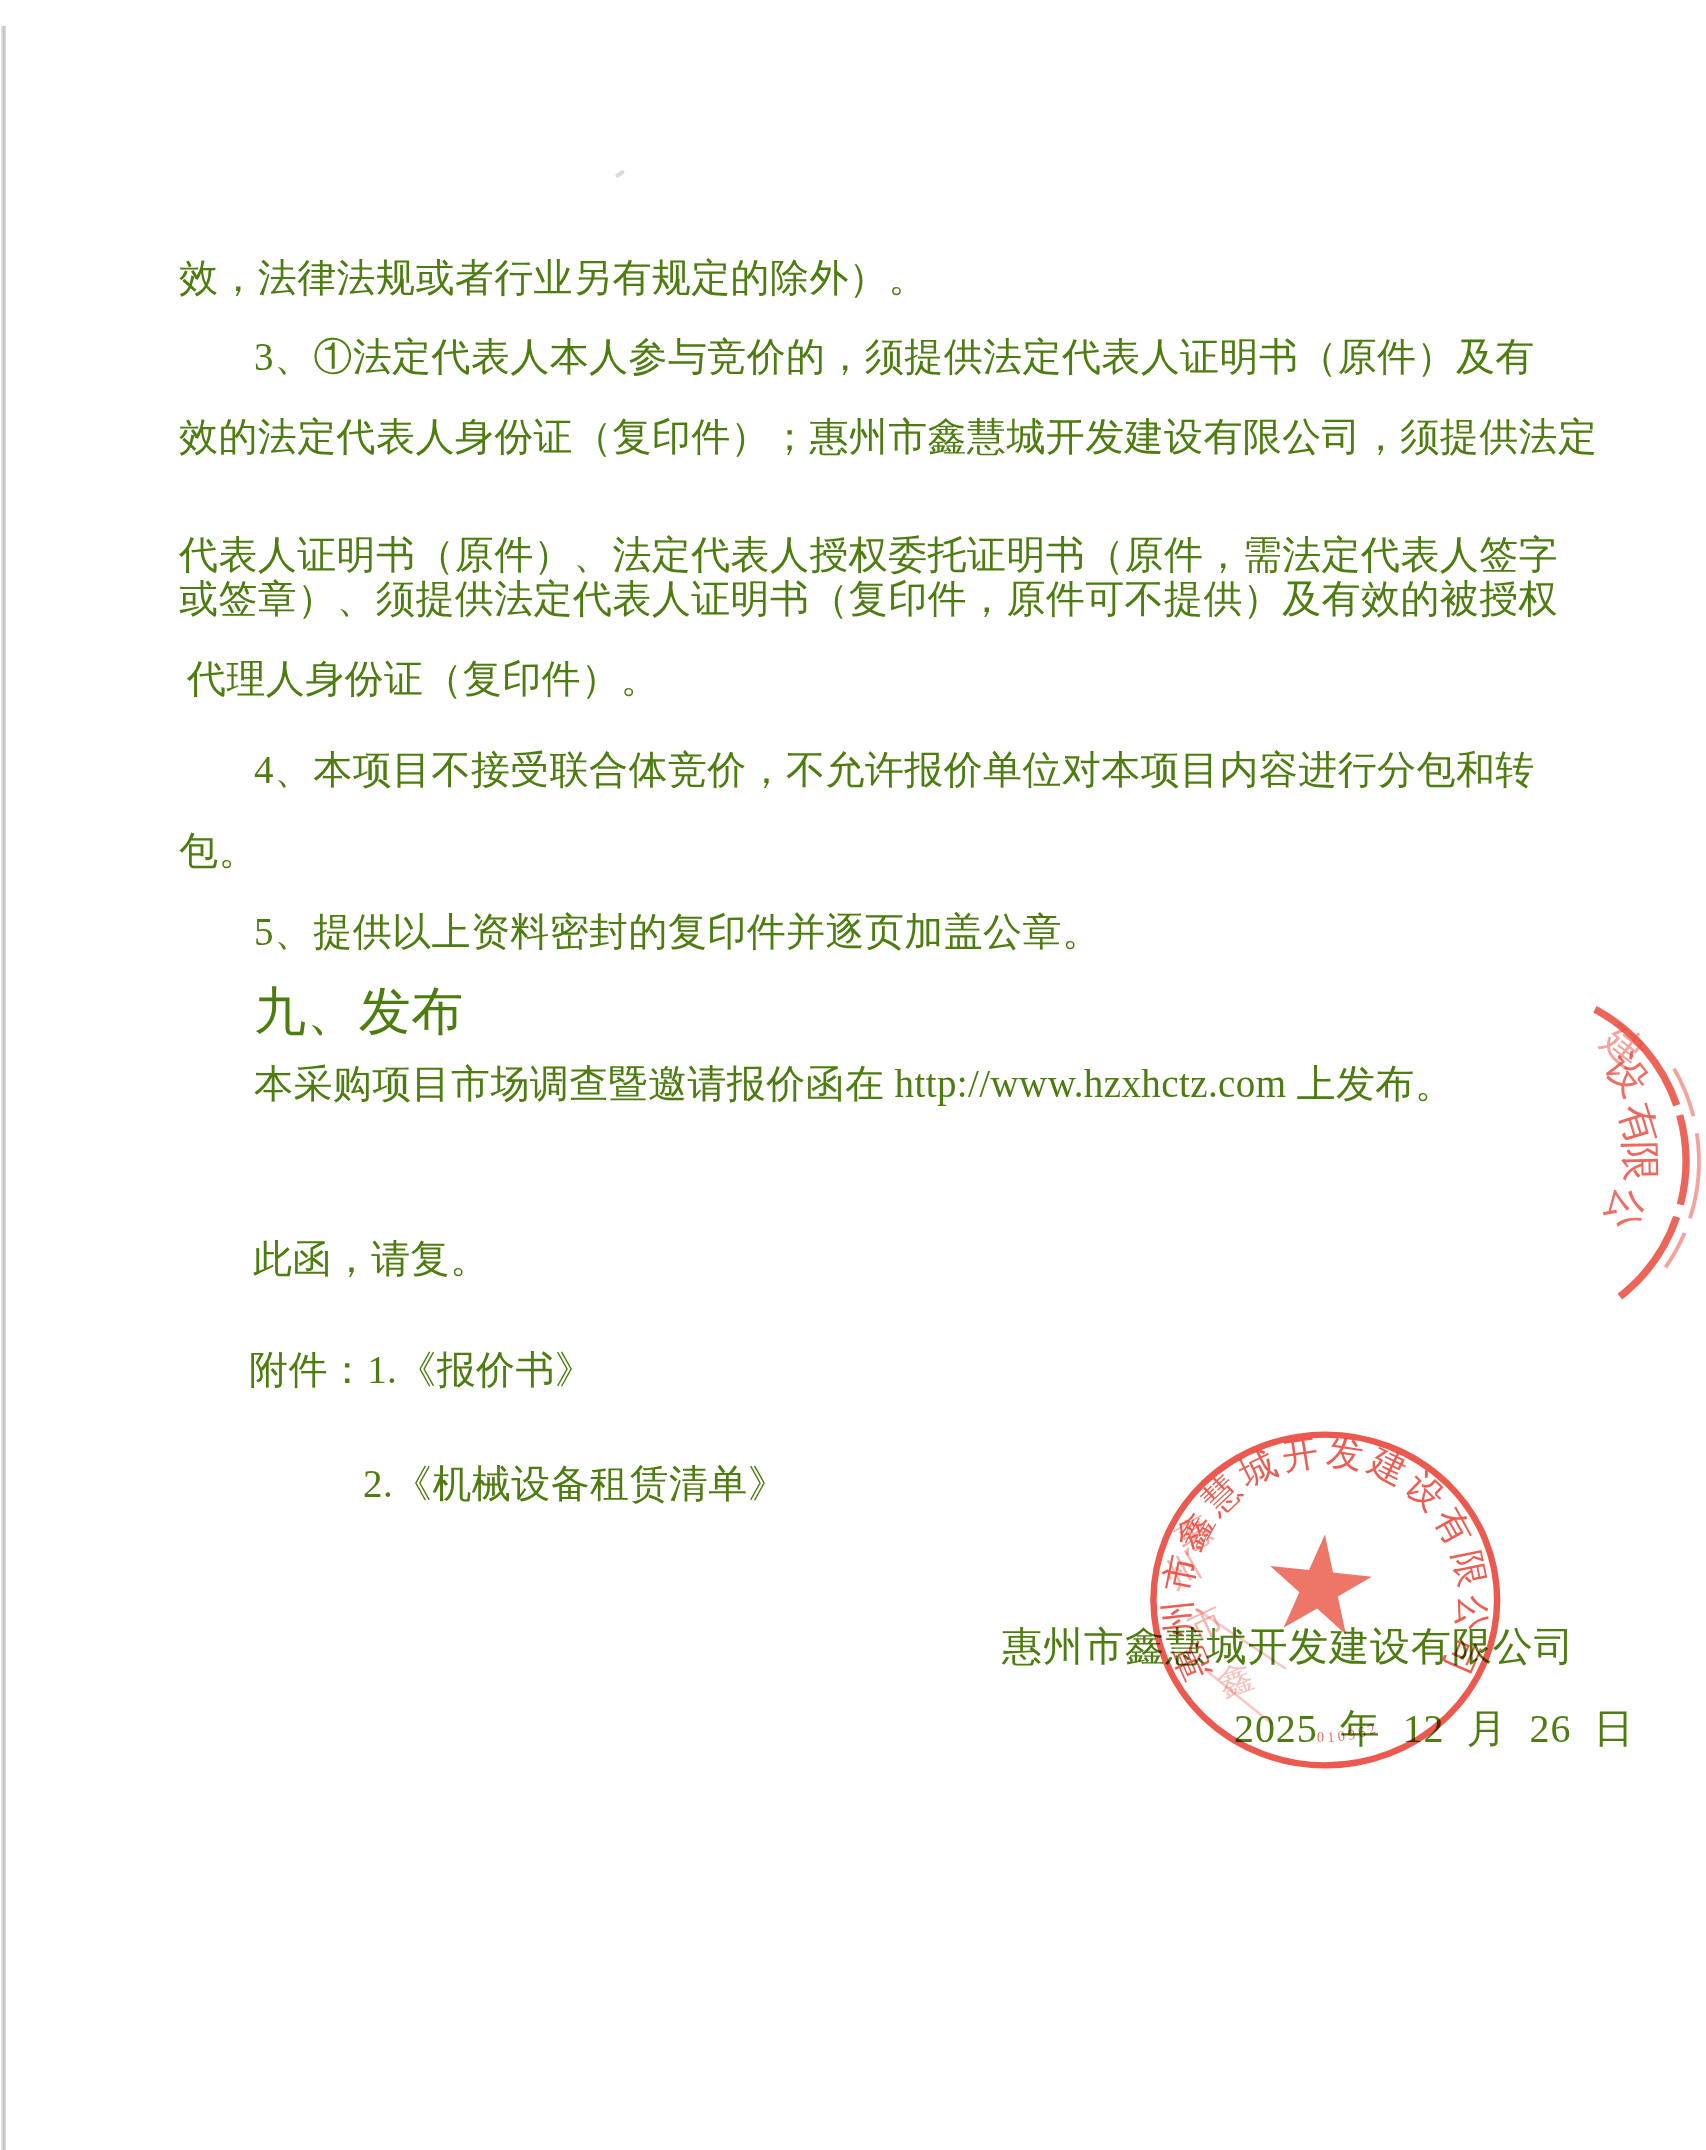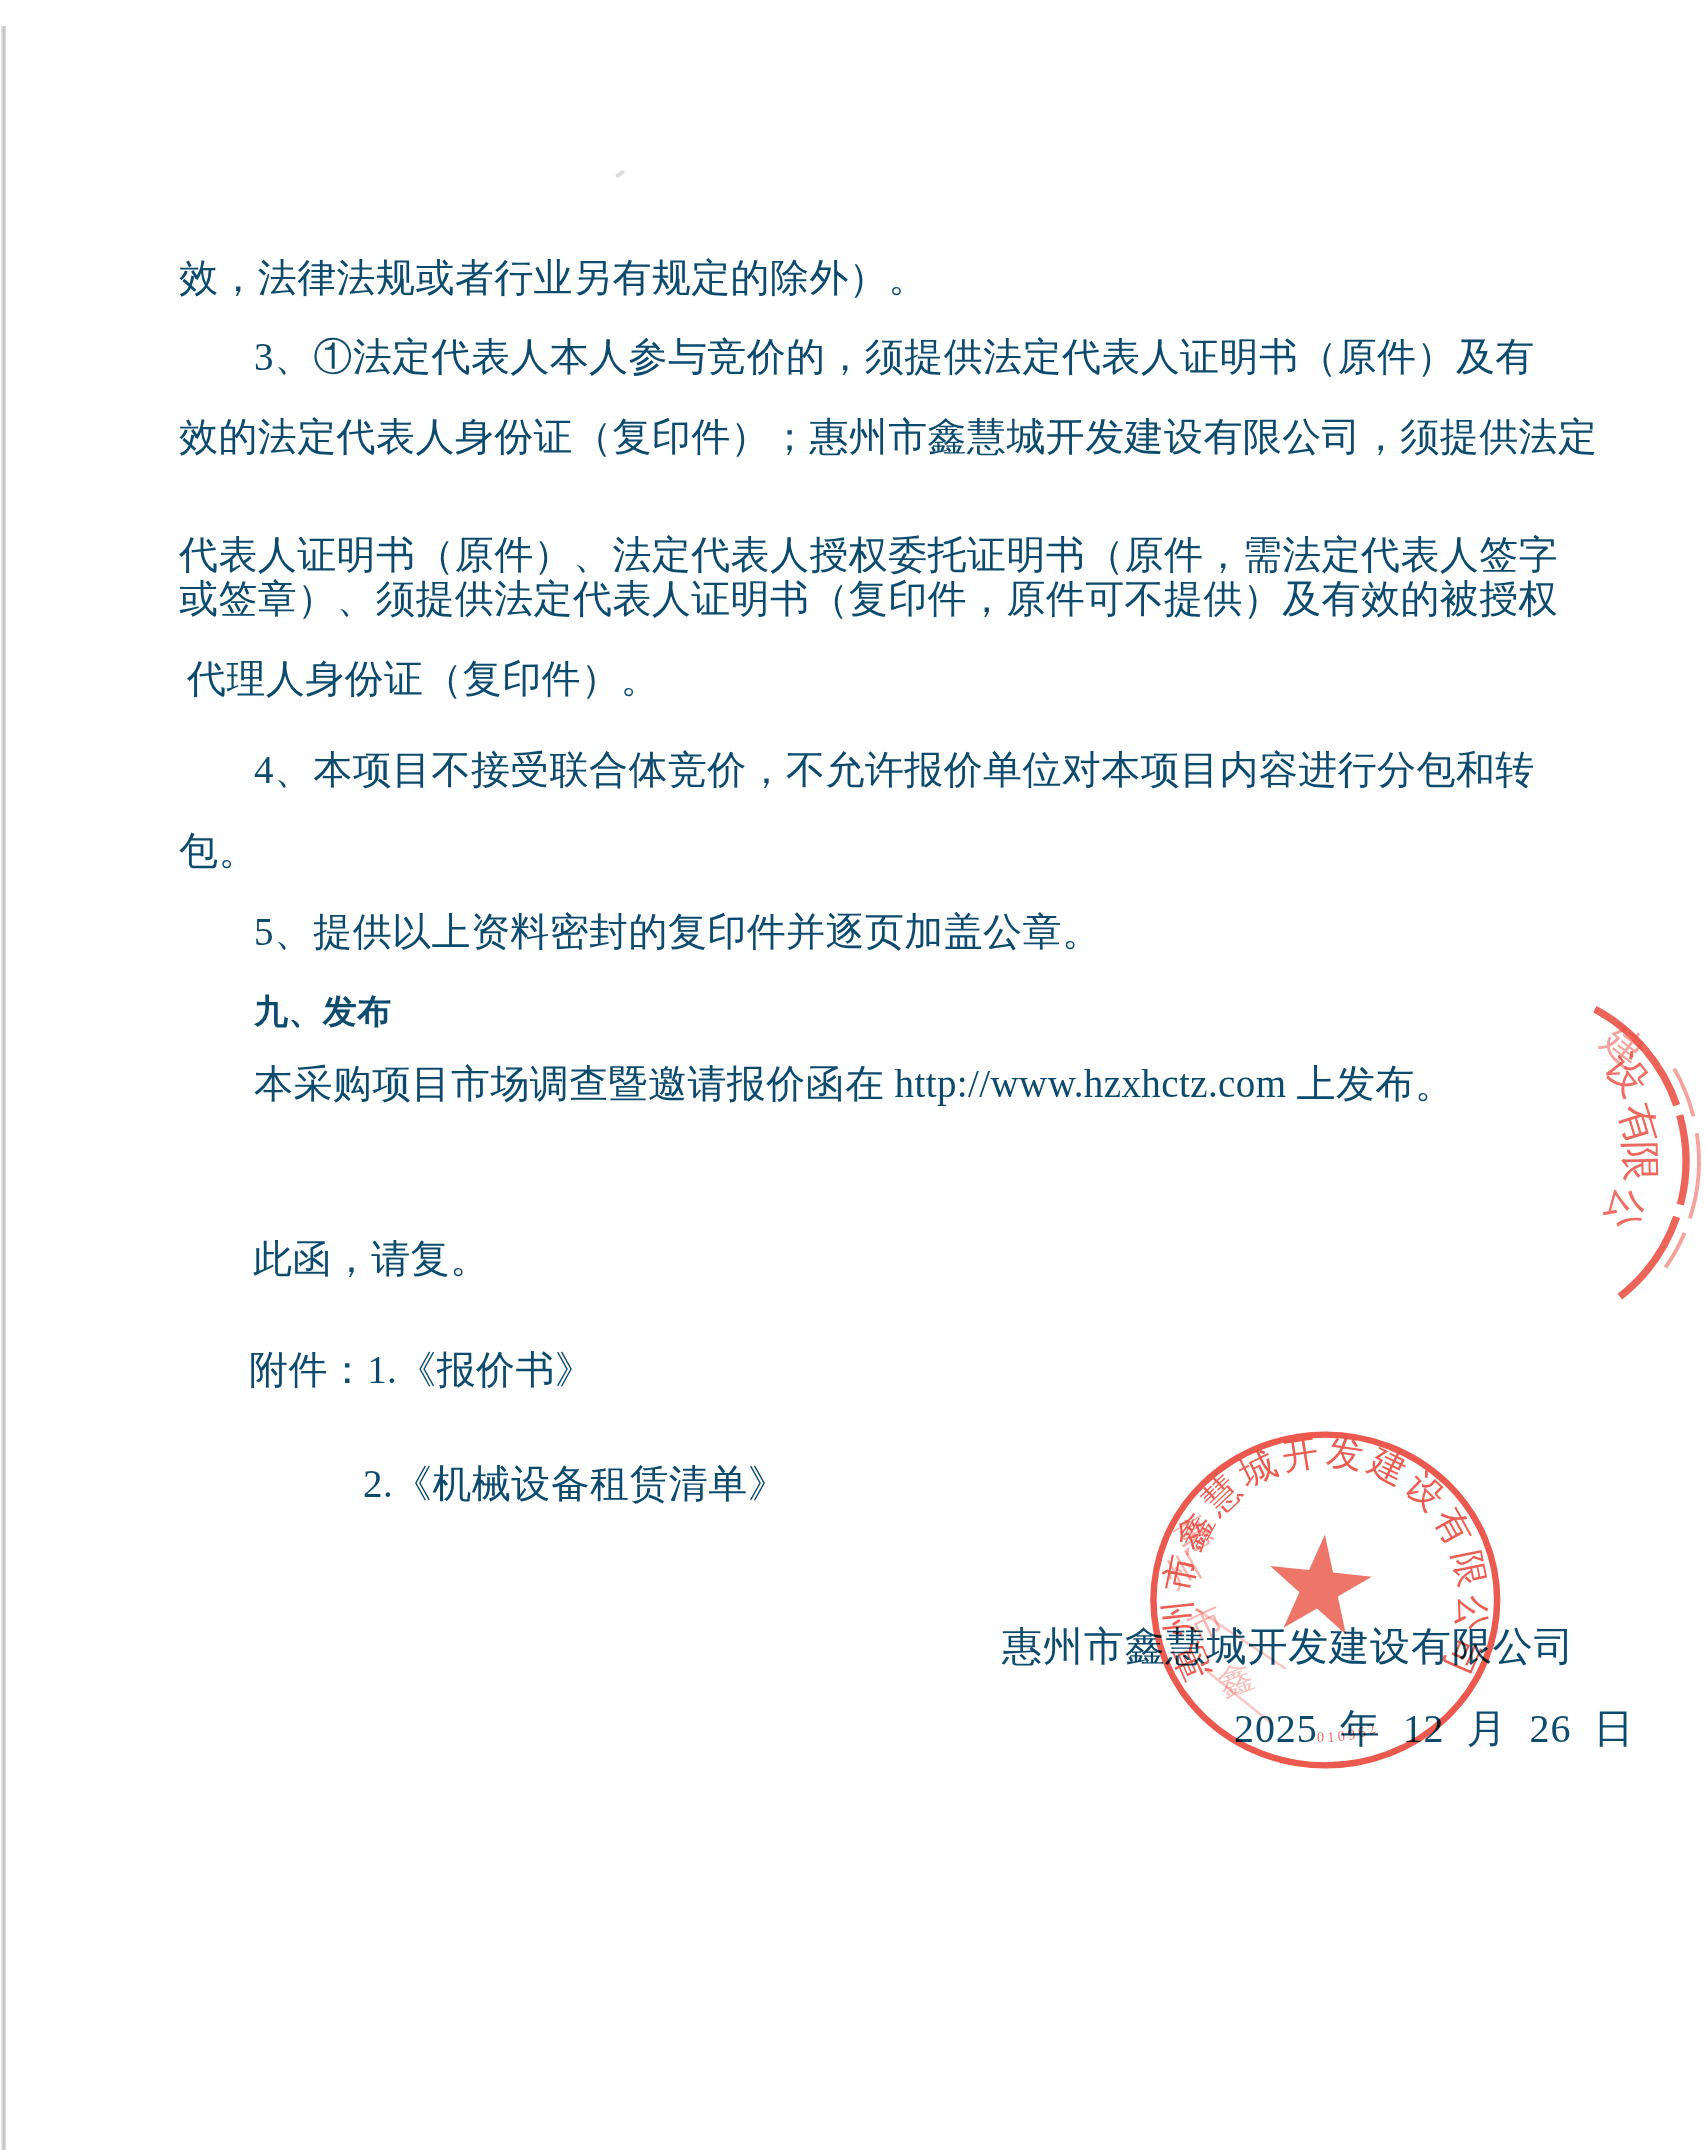--- a/index.html
+++ b/index.html
@@ -11,26 +11,26 @@
     font-family:"Liberation Serif","DejaVu Serif",serif;
     color:#1f1f1f;
   }
   .page{position:absolute;inset:0;}
   .line{
     position:absolute;
     font-size:39px;
     line-height:58px;
     letter-spacing:0.4px;
     white-space:nowrap;
-    color:#0c4a6e;
+    color:#4d7c0f;
   }
   .heading{
     font-family:"Liberation Sans","DejaVu Sans",sans-serif;
-    font-weight:bold;
-    font-size:34px;
+    font-weight:normal;
+    font-size:52px;
   }
   .signature{
     font-size:40px;
     line-height:60px;
     letter-spacing:0.9px;
   }
   .dateline{
     font-size:40px;
     line-height:60px;
     letter-spacing:0.9px;

